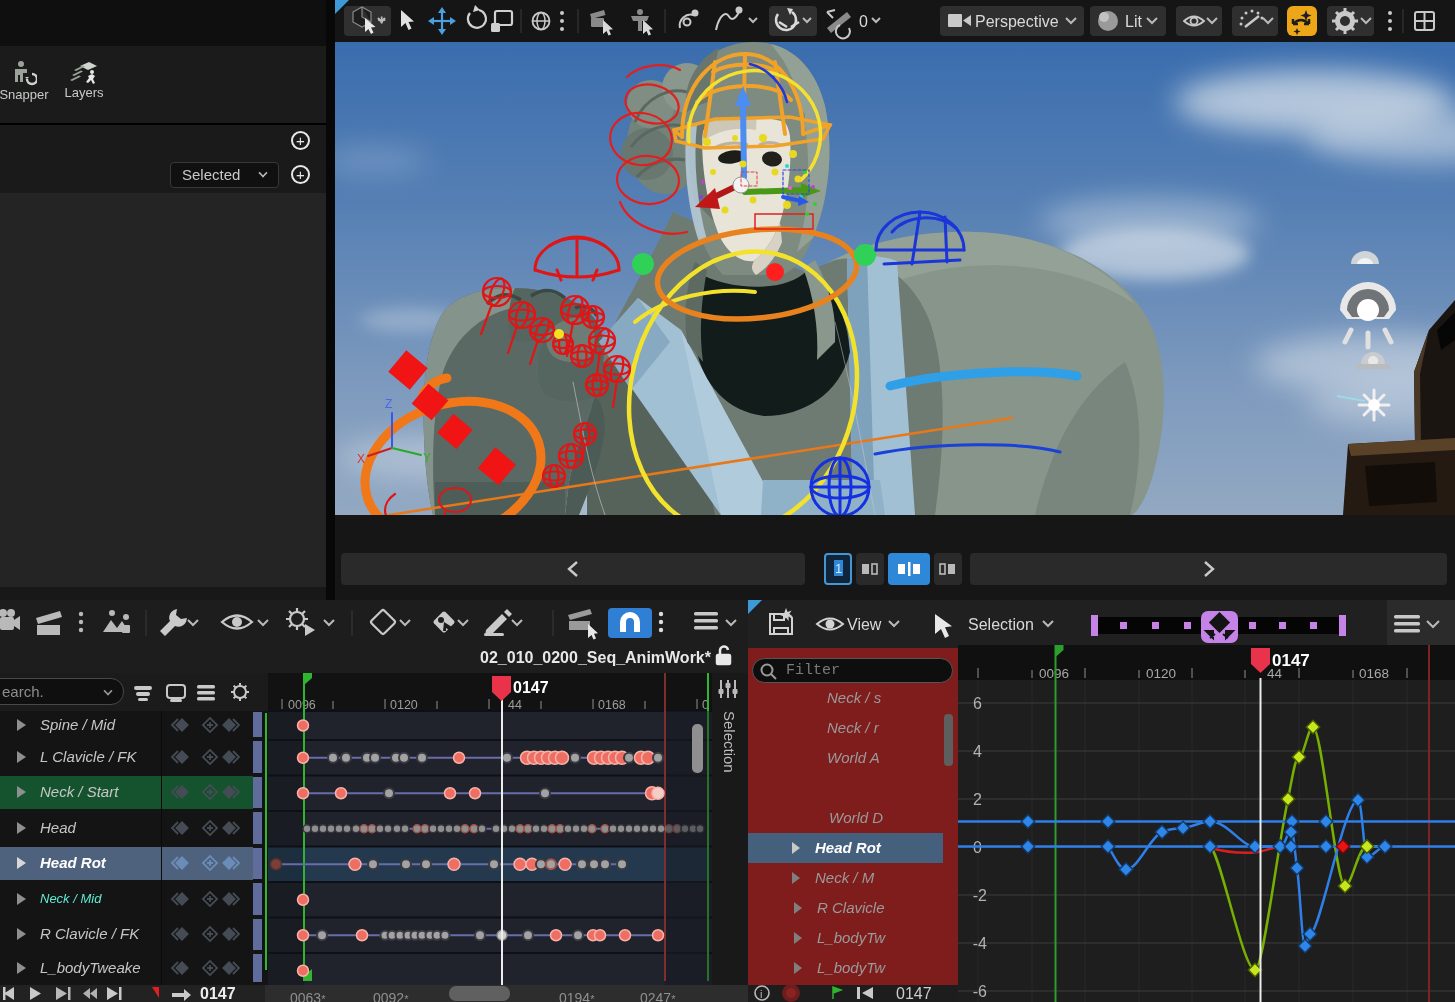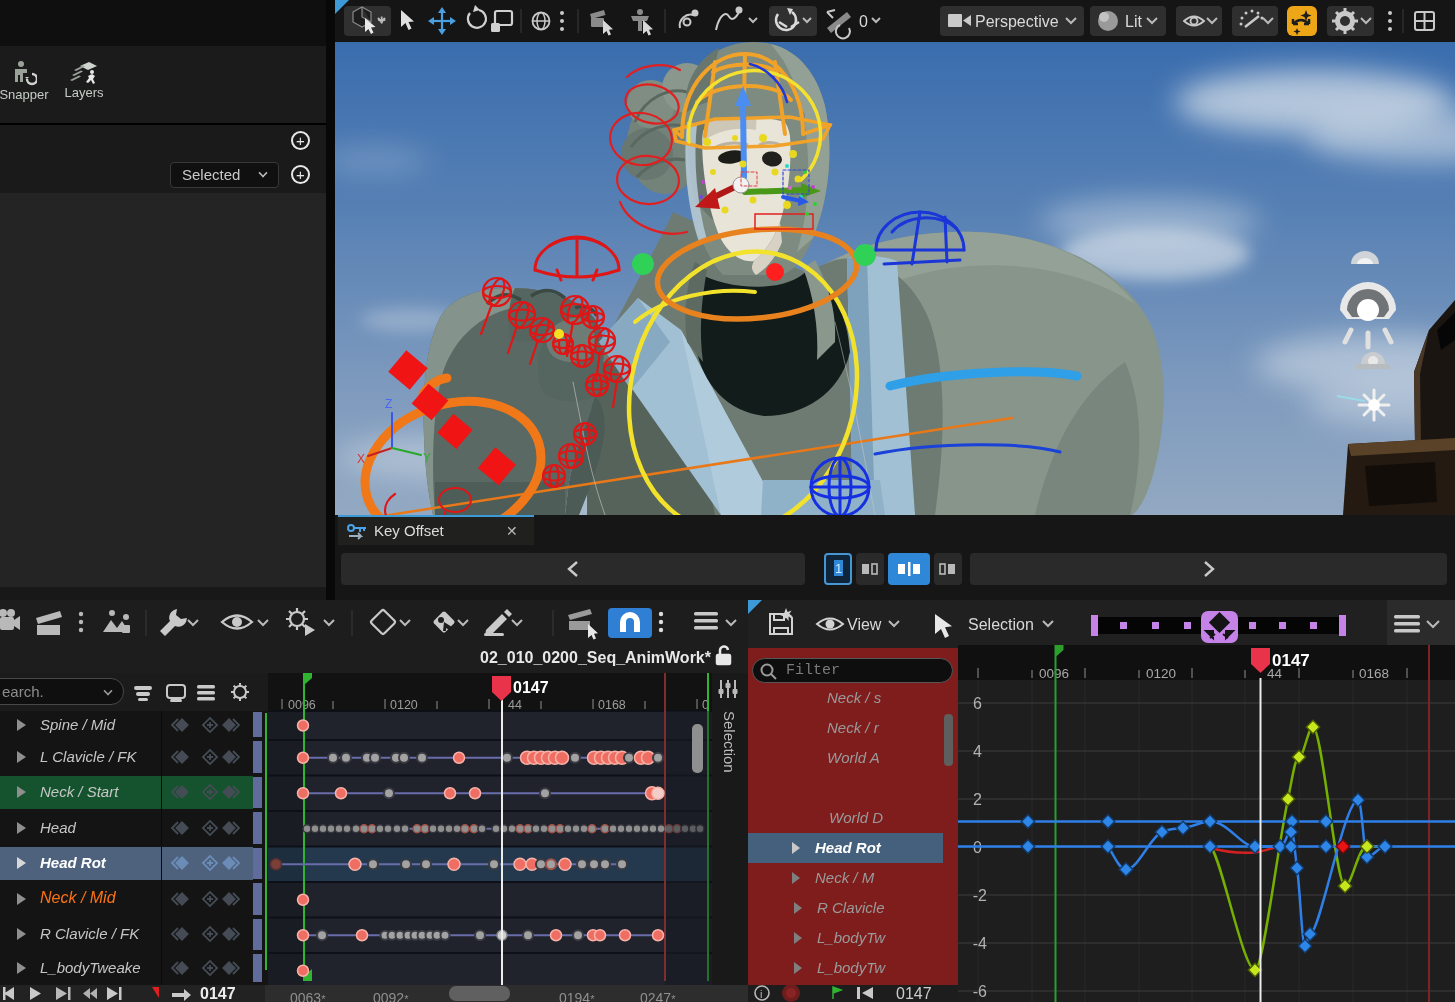--- a/index.html
+++ b/index.html
@@ -507,29 +507,20 @@
         <circle cx="505" cy="445" r="29"></circle>
         <ellipse cx="505" cy="445" rx="29" ry="11"></ellipse>
         <ellipse cx="505" cy="445" rx="11" ry="29"></ellipse>
         <line x1="476" y1="445" x2="534" y2="445"></line>
           <line x1="505" y1="416" x2="505" y2="474"></line>
       </g>
     </g>
   </svg>
 
   <div class="abs" id="keyoff">
-    <div class="abs" id="kotab">
-      <svg width="22" height="18" viewBox="0 0 22 18" style="position:absolute;left:8px;top:6px;">
-        <circle cx="5" cy="5" r="3" fill="none" stroke="#4aa3e8" stroke-width="2"></circle>
-        <path d="M8,5 h12 M14,5 v4 M18,5 v3" stroke="#4aa3e8" stroke-width="2" fill="none"></path>
-        <path d="M3,13 h12 l-3,-3 m3,3 l-3,3" stroke="#9ab0c0" stroke-width="1.8" fill="none"></path>
-      </svg>
-      <span style="position:absolute;left:36px;">Key Offset</span>
-      <span style="position:absolute;left:168px;top:0px;color:#b9b9b9;font-size:14px;">✕</span>
-    </div>
     <div class="kobtn" style="left:6px;width:464px;">
       <svg width="14" height="16" viewBox="0 0 14 16" style="position:absolute;left:225px;top:8px;">
           <path d="M11,1 L3,8 L11,15" stroke="#c9c9c9" stroke-width="2.4" fill="none"></path>
         </svg>
     </div>
     <div class="kobtn" style="left:489px;width:28px;border:2px solid #4596d2;background:#10253a;">
       <div style="position:absolute;left:8px;top:5px;width:9px;height:16px;background:#2f87d8;color:#cfe8ff;font-size:13px;text-align:center;line-height:17px;">1</div>
     </div>
     <div class="kobtn" style="left:521px;width:28px;">
       <svg width="18" height="14" viewBox="0 0 18 14" style="position:absolute;left:5px;top:9px;">
@@ -722,21 +713,21 @@
               <rect x="37" y="5" width="10" height="10" transform="rotate(45 42 10)"></rect>
               <path d="M42,7 l0,6 M39,10 l6,0"></path>
               <path d="M65,4 L71,10 L65,16"></path>
               <rect x="57" y="6" width="8" height="8" transform="rotate(45 61 10)" fill="#6c8cb8"></rect>
             </g>
           </svg>
           <div style="position:absolute;left:253px;top:1px;width:9px;height:31.5px;background:#5f6c9c;"></div>
         </div>
         <div style="position:absolute;left:0;top:209px;width:253px;height:33.5px;background:#141414;">
           <span class="arr" style="position:absolute;left:17px;top:50%;margin-top:-6px;width:0;height:0;border-left:9px solid #8f8f8f;border-top:6px solid transparent;border-bottom:6px solid transparent;"></span>
-          <span style="position:absolute;left:40px;top:50%;transform:translateY(-54%);color:#f97316;font-style:italic;font-size:16px;white-space:nowrap;">Neck / Mid</span>
+          <span style="position:absolute;left:40px;top:50%;transform:translateY(-54%);color:#5eead4;font-style:italic;font-size:13px;white-space:nowrap;">Neck / Mid</span>
           <svg width="75" height="20" viewBox="0 0 75 20" style="position:absolute;left:168px;top:50%;margin-top:-10px;">
             <g stroke="#454c55" stroke-width="1.8" fill="none">
               <path d="M10,4 L4,10 L10,16"></path>
               <rect x="10" y="6" width="8" height="8" transform="rotate(45 14 10)" fill="#454c55"></rect>
               <rect x="37" y="5" width="10" height="10" transform="rotate(45 42 10)"></rect>
               <path d="M42,7 l0,6 M39,10 l6,0"></path>
               <path d="M65,4 L71,10 L65,16"></path>
               <rect x="57" y="6" width="8" height="8" transform="rotate(45 61 10)" fill="#454c55"></rect>
             </g>
           </svg>

